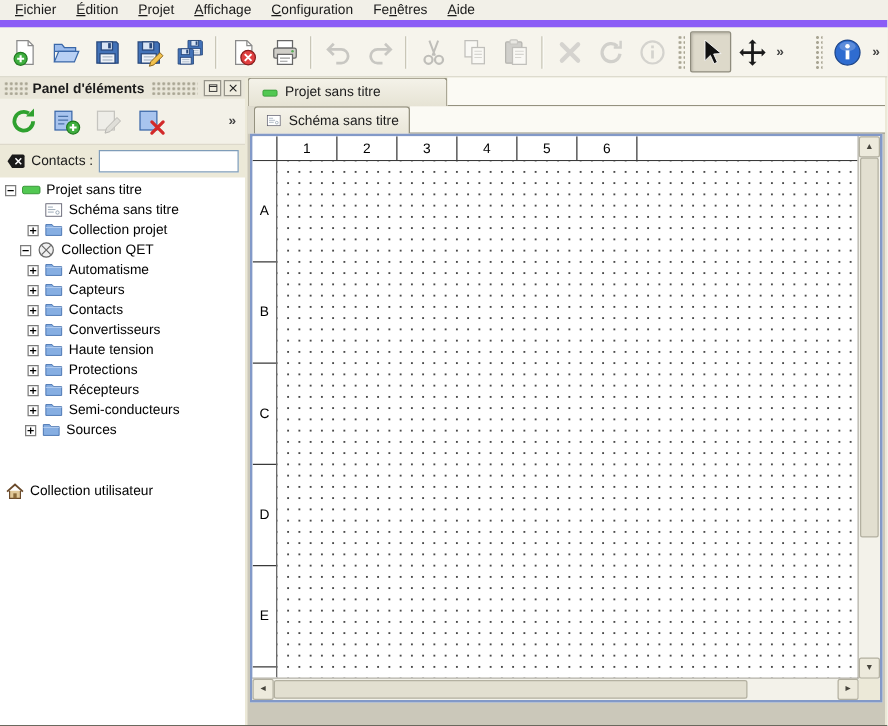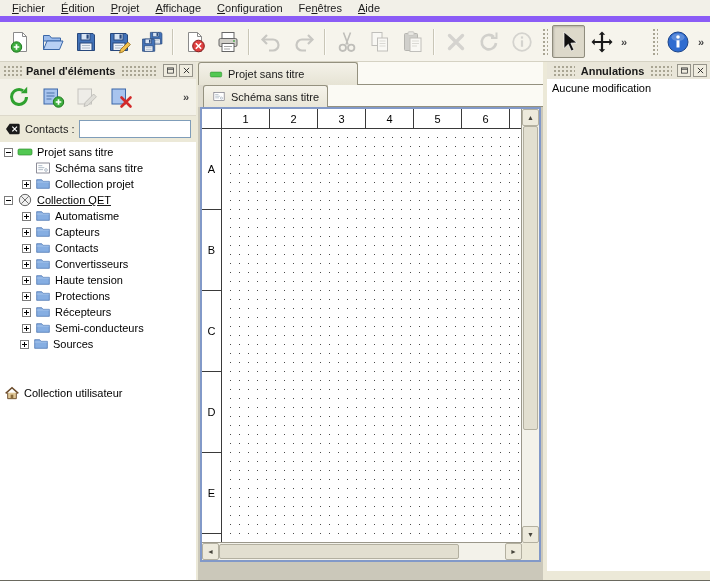--- a/index.html
+++ b/index.html
@@ -396,21 +396,21 @@
           <div class="tree-row" style="padding-left: 22px;">
             <span class="expander plus"></span>
             <span class="icon tree-icon">
               <svg viewBox="0 0 24 24">
                 <path d="M2.5 5.5h7.5l2 2.5h9.5v10.5h-19z" fill="#86aee2" stroke="#3a67a8"></path>
                 <path d="M2.5 9h19" stroke="#b8d0f0" stroke-width="1"></path>
               </svg>
             </span>
             <span class="tree-label">Collection projet</span>
           </div>
-          <div class="tree-row" style="padding-left: 4px; text-decoration: underline;">
+          <div class="tree-row" style="padding-left: 16px;">
             <span class="expander minus"></span>
             <span class="icon tree-icon">
               <svg viewBox="0 0 24 24">
                 <circle cx="12" cy="12" r="8.5" fill="#f0f0f0" stroke="#666" stroke-width="1.5"></circle>
                 <path d="M6.5 6.5l11 11M17.5 6.5l-11 11" stroke="#666" stroke-width="1.4"></path>
               </svg>
             </span>
             <span class="tree-label">Collection QET</span>
           </div>
           <div class="tree-row" style="padding-left: 22px;">
@@ -586,40 +586,15 @@
               </div>
             <div class="sb-btn">
                 <span>►</span>
               </div>
           </div>
           <div class="sb-corner"></div>
         </div>
       </div>
     </div>
 
-    <div class="dock dock-right">
-      <div class="dock-title">
-        <span class="dots dots-fill"></span>
-        <span class="dock-title-text">Annulations</span>
-        <span class="dots dots-fill"></span>
-        <button class="dock-btn">
-            <span class="icon">
-              <svg viewBox="0 0 24 24">
-                <rect x="4" y="5" width="16" height="14" fill="none" stroke="#333" stroke-width="2"></rect>
-                <path d="M4 8.5h16" stroke="#333" stroke-width="2.5"></path>
-              </svg>
-            </span>
-          </button>
-        <button class="dock-btn">
-            <span class="icon">
-              <svg viewBox="0 0 24 24">
-                <path d="M5 5l14 14M19 5L5 19" stroke="#222" stroke-width="2.4"></path>
-              </svg>
-            </span>
-          </button>
-      </div>
-      <div class="undo-list" id="undo-list">
-          <div class="undo-item">Aucune modification</div>
-        </div>
-    </div>
 
   </div>
 </div>
 
 </body></html>

